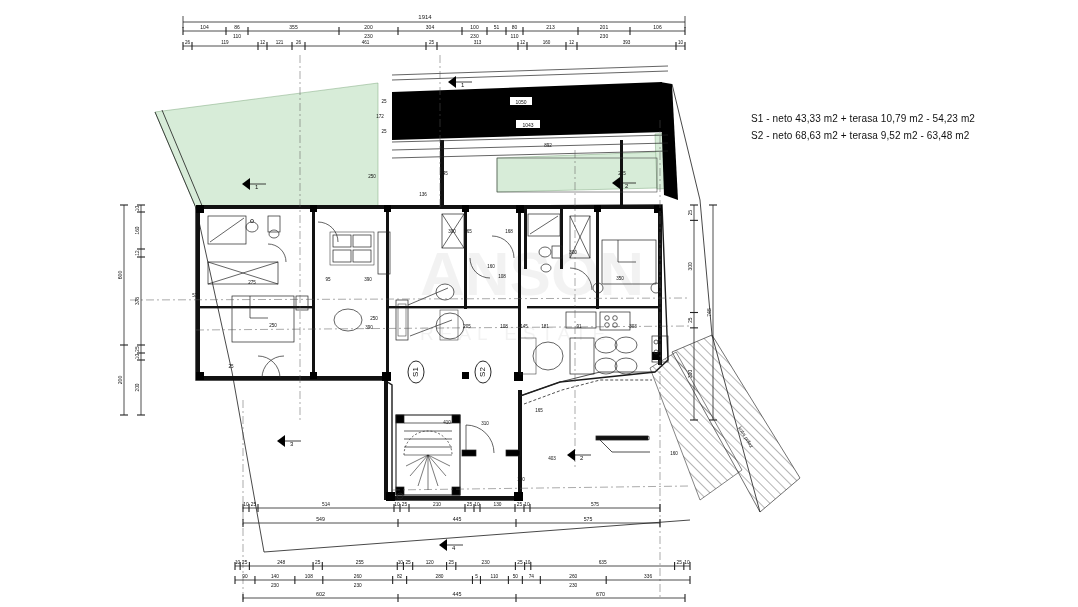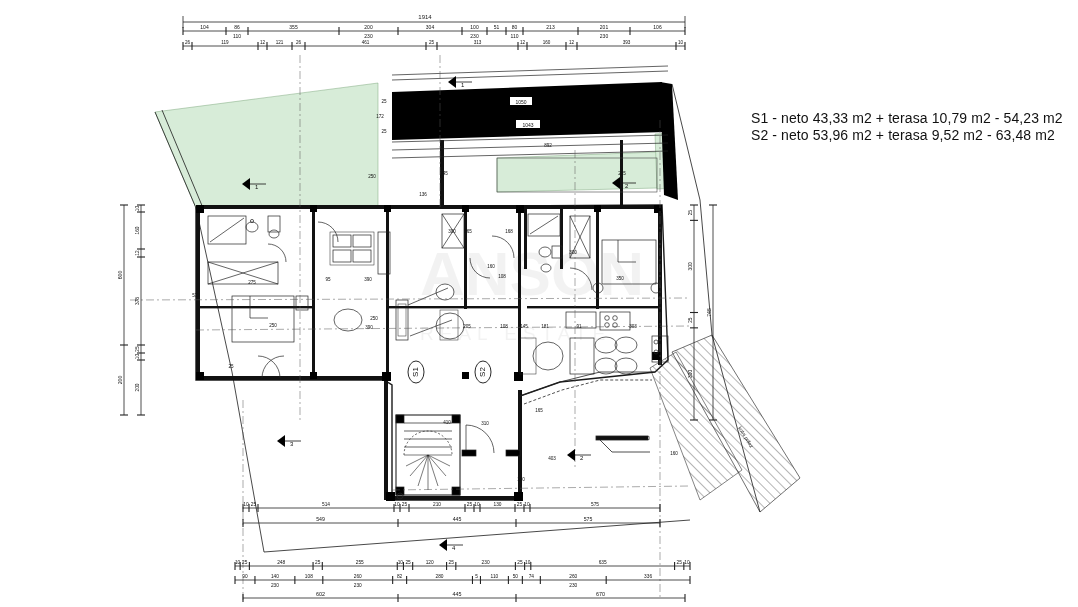--- a/index.html
+++ b/index.html
@@ -1,20 +1,20 @@
 <!DOCTYPE html>
 <html><head>
 <meta charset="utf-8">
 <style>
   html,body{margin:0;padding:0;background:#ffffff;}
   body{width:1078px;height:607px;overflow:hidden;font-family:"Liberation Sans",sans-serif;}
   #stage{position:relative;width:1078px;height:607px;background:#fff;}
   svg{display:block;}
   .dimtxt{font-family:"Liberation Sans",sans-serif;fill:#1a1a1a;}
-  .legend{position:absolute;left:751px;top:110px;font-size:14px;color:#111;line-height:17px;white-space:nowrap;}
+  .legend{position:absolute;left:751px;top:110px;font-size:10px;color:#111;line-height:17px;white-space:nowrap;}
   .legend div{letter-spacing:.1px;}
 </style>
 </head>
 <body>
 
 <div id="stage">
 
 <svg width="1078" height="607" viewBox="0 0 1078 607">
   <defs>
     <pattern id="hatch45" width="7" height="7" patternUnits="userSpaceOnUse" patternTransform="rotate(135)">
@@ -546,16 +546,16 @@
     <rect x="510" y="97" width="22" height="8" fill="#fff"></rect>
     <text x="521" y="104" font-size="5" text-anchor="middle" fill="#111">1050</text>
     <rect x="516" y="120" width="24" height="8" fill="#fff"></rect>
     <text x="528" y="127" font-size="5" text-anchor="middle" fill="#111">1043</text>
   </g>
 
 </svg>
 
 <div class="legend">
   <div>S1 - neto 43,33 m2 + terasa 10,79 m2 - 54,23 m2</div>
-  <div>S2 - neto 53,96 m2 + terasa  9,52 m2 - 63,48 m2</div>
+  <div>S2 - neto 68,63 m2 + terasa  9,52 m2 - 63,48 m2</div>
 </div>
 
 </div>
 
 </body></html>

